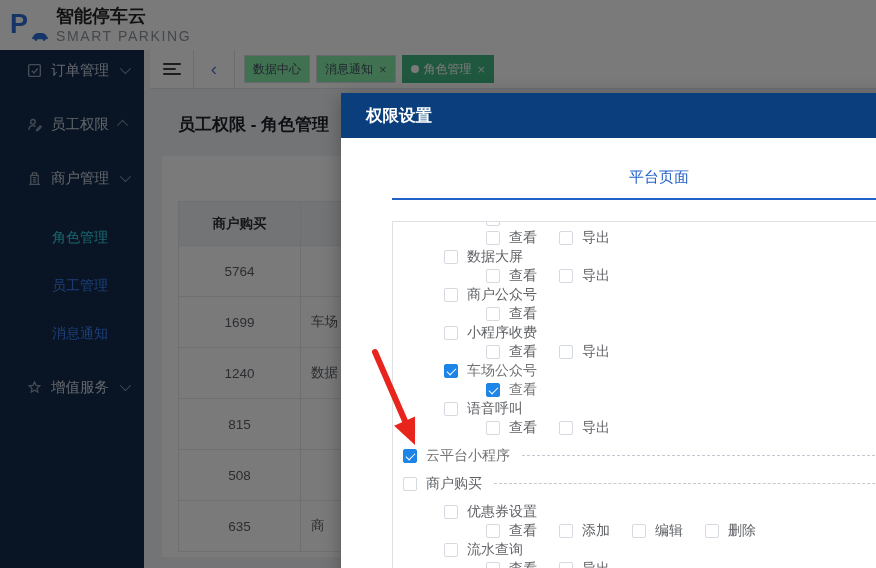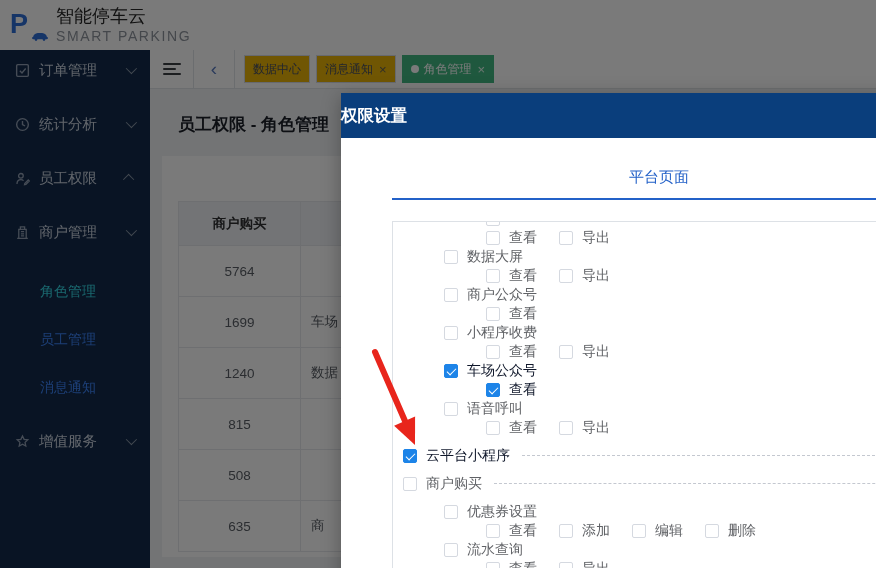--- a/index.html
+++ b/index.html
@@ -5,83 +5,83 @@
   html,body{margin:0;padding:0;}
   body{font-family:"Liberation Sans","DejaVu Sans",sans-serif;}
   .viewport{position:relative;width:876px;height:568px;overflow:hidden;background:#f0f2f5;}
 
   
   .app-header{position:absolute;left:0;top:0;width:876px;height:50px;background:#ffffff;display:flex;align-items:center;z-index:1;}
   .logo-badge{position:relative;width:36px;height:36px;margin-left:10px;color:#2f6fd8;}
   .logo-p{font-size:27px;font-weight:bold;line-height:34px;}
   .logo-car{position:absolute;right:-3px;bottom:2px;}
   .brand{margin-left:10px;}
-  .brand-title{font-size:18px;font-weight:normal;color:#262626;line-height:20px;}
+  .brand-title{font-size:18px;font-weight:bold;color:#262626;line-height:20px;}
   .brand-sub{font-size:14px;color:#8f959e;letter-spacing:1.6px;margin-top:2px;}
 
   
-  .sidebar{position:absolute;left:0;top:50px;width:150px;height:518px;background:#132b4c;z-index:1;}
+  .sidebar{position:absolute;left:0;top:50px;width:132px;height:518px;background:#132b4c;z-index:1;padding-left:12px;}
   .sb-item{height:40px;margin-bottom:14px;display:flex;align-items:center;padding:0 12px 0 14px;color:#ccd4e0;font-size:14.5px;cursor:pointer;}
   .sb-ic{width:17px;height:17px;margin-right:8px;color:#93a0b4;display:inline-flex;}
   .sb-lb{flex:1;}
   .chev{width:7px;height:7px;border-right:1.4px solid #8b97a8;border-bottom:1.4px solid #8b97a8;margin-right:4px;}
   .chev.down{transform:rotate(45deg) translateY(-2px);}
   .chev.up{transform:rotate(-135deg) translateY(-2px);}
   .sb-sub{height:48px;line-height:48px;padding-left:40px;color:#3b82f6;font-size:14px;cursor:pointer;}
   .sb-sub.first{margin-top:15px;}
   .sb-sub.last{margin-bottom:10px;}
   .sb-sub.active{color:#36d8e6;}
 
   
   .main{position:absolute;left:150px;top:50px;width:726px;height:518px;}
   .tabbar{height:38px;background:#fff;border-bottom:1px solid #dfe3e8;display:flex;align-items:center;}
   .ham{width:18px;margin-left:13px;cursor:pointer;}
   .ham span{display:block;height:2px;background:#3c3f44;margin:3px 0;border-radius:1px;}
   .ham span:nth-child(2){width:13px;}
   .back-btn{width:40px;height:38px;margin-left:12px;border-left:1px solid #dfe3e8;border-right:1px solid #dfe3e8;display:flex;align-items:center;justify-content:center;color:#5a7bc0;font-size:19px;cursor:pointer;}
   .tabs{display:flex;gap:6px;margin-left:9px;}
-  .tab{height:26px;padding:0 8px;border:1px solid #d8dce5;background:#eab308;color:#495060;font-size:12px;display:inline-flex;align-items:center;gap:5px;cursor:pointer;}
+  .tab{height:26px;padding:0 8px;border:1px solid #d8dce5;background:#86efac;color:#495060;font-size:12px;display:inline-flex;align-items:center;gap:5px;cursor:pointer;}
   .tab.active{background:#42b983;border-color:#42b983;color:#fff;}
   .tab .dot{width:8px;height:8px;border-radius:50%;background:#fff;}
   .tab .x{font-size:13px;line-height:1;opacity:.85;margin-left:1px;cursor:pointer;}
 
   .page-head{padding:24px 0 0 28px;font-size:17px;font-weight:bold;color:#1d2129;}
   .card{background:#fff;margin:20px 14px 0 12px;padding:45px 20px 26px 16px;height:330px;}
   table.roles{border-collapse:collapse;width:680px;table-layout:fixed;}
   .roles th,.roles td{border:1px solid #e6e8ec;text-align:left;}
   .roles th{height:41px;background:#f1f3f6;color:#303133;font-size:13.5px;font-weight:bold;text-align:center;}
   .roles td{height:48px;color:#5a5f66;font-size:13.5px;}
   .roles td.c1{text-align:center;}
   .roles td.c2{padding-left:10px;white-space:nowrap;overflow:hidden;}
   .roles col.w1{width:122px;}
 
   
   .mask{position:absolute;inset:0;background:rgba(0,0,0,0.52);z-index:30;}
 
   
   .dialog{position:absolute;left:341px;top:93px;width:585px;height:610px;background:#fff;z-index:40;box-shadow:0 4px 18px rgba(0,0,0,.3);}
   .dlg-header{height:45px;background:#0a3e7c;display:flex;align-items:center;}
-  .dlg-title{color:#fff;font-size:16.5px;font-weight:bold;text-align:center;}
+  .dlg-title{color:#fff;font-size:16.5px;font-weight:bold;padding-left:25px;text-align:center;}
   .dlg-tabs{margin:28px 0 0 51px;position:relative;padding-bottom:12px;}
   .dlg-tab-label{display:block;text-align:center;color:#2361c8;font-size:15px;line-height:22px;cursor:pointer;}
   .dlg-underline{position:absolute;left:0;right:0;bottom:0;height:2px;background:#2361c8;}
 
   .tree{margin:21px 0 0 51px;border:1px solid #dde1e6;padding:6px 0 20px 0;height:430px;overflow:hidden;font-size:14px;color:#606266;}
   .t-row{display:flex;align-items:center;height:19px;}
   .lv0{padding-left:10px;margin:9px 0;}
   .lv1{padding-left:51px;}
   .lv2{padding-left:93px;}
   .phantom{margin-top:-19px;}
   .pair{display:inline-flex;align-items:center;width:73px;flex:none;}
   .pair.auto{width:auto;text-align:center;}
   .cb{width:14px;height:14px;box-sizing:border-box;border:1px solid #d5d9e0;border-radius:2px;background:#fff;flex:none;position:relative;cursor:pointer;}
   .cb.on{background:#1d84e8;border-color:#1d84e8;}
   .cb.on::after{content:"";position:absolute;left:4.2px;top:1.2px;width:4px;height:8px;border:solid #fff;border-width:0 1.6px 1.6px 0;transform:rotate(45deg);}
   .plbl{margin-left:9px;cursor:pointer;}
-  .plbl.on-lbl{color:#0f172a;}
+  .plbl.on-lbl{color:#737373;}
   .leader{flex:1;border-top:1px dashed #c4c8d0;margin-left:12px;}
 
   
   .arrow-svg{position:absolute;inset:0;z-index:50;pointer-events:none;}
 </style>
 </head>
 <body>
 
 <div class="viewport">
 
@@ -103,30 +103,20 @@
 
   <div class="sidebar" id="sidebar">
       <div class="sb-item">
         <span class="sb-ic">
           <svg viewBox="0 0 16 16" width="17" height="17" fill="none" stroke="currentColor" stroke-width="1.3">
             <rect x="2.5" y="2.5" width="11" height="11" rx="1"></rect>
             <path d="M5.5 8.3l2 2 3.5-4.2"></path>
           </svg>
         </span>
         <span class="sb-lb">订单管理</span>
-        <span class="chev down"></span>
-      </div>
-      <div class="sb-item">
-        <span class="sb-ic">
-          <svg viewBox="0 0 16 16" width="17" height="17" fill="none" stroke="currentColor" stroke-width="1.3">
-            <circle cx="8" cy="8" r="5.5"></circle>
-            <path d="M8 4.8V8l2.4 1.4"></path>
-          </svg>
-        </span>
-        <span class="sb-lb">统计分析</span>
         <span class="chev down"></span>
       </div>
       <div class="sb-item">
         <span class="sb-ic">
           <svg viewBox="0 0 16 16" width="17" height="17" fill="none" stroke="currentColor" stroke-width="1.2">
             <circle cx="6.5" cy="5.5" r="2.2"></circle>
             <path d="M2.8 13.2c0-2.6 1.7-4.2 3.7-4.2 1 0 1.9.4 2.5 1"></path>
             <path d="M10.2 12.6l3.2-3.2 1 1-3.2 3.2-1.3.3z"></path>
           </svg>
         </span>

